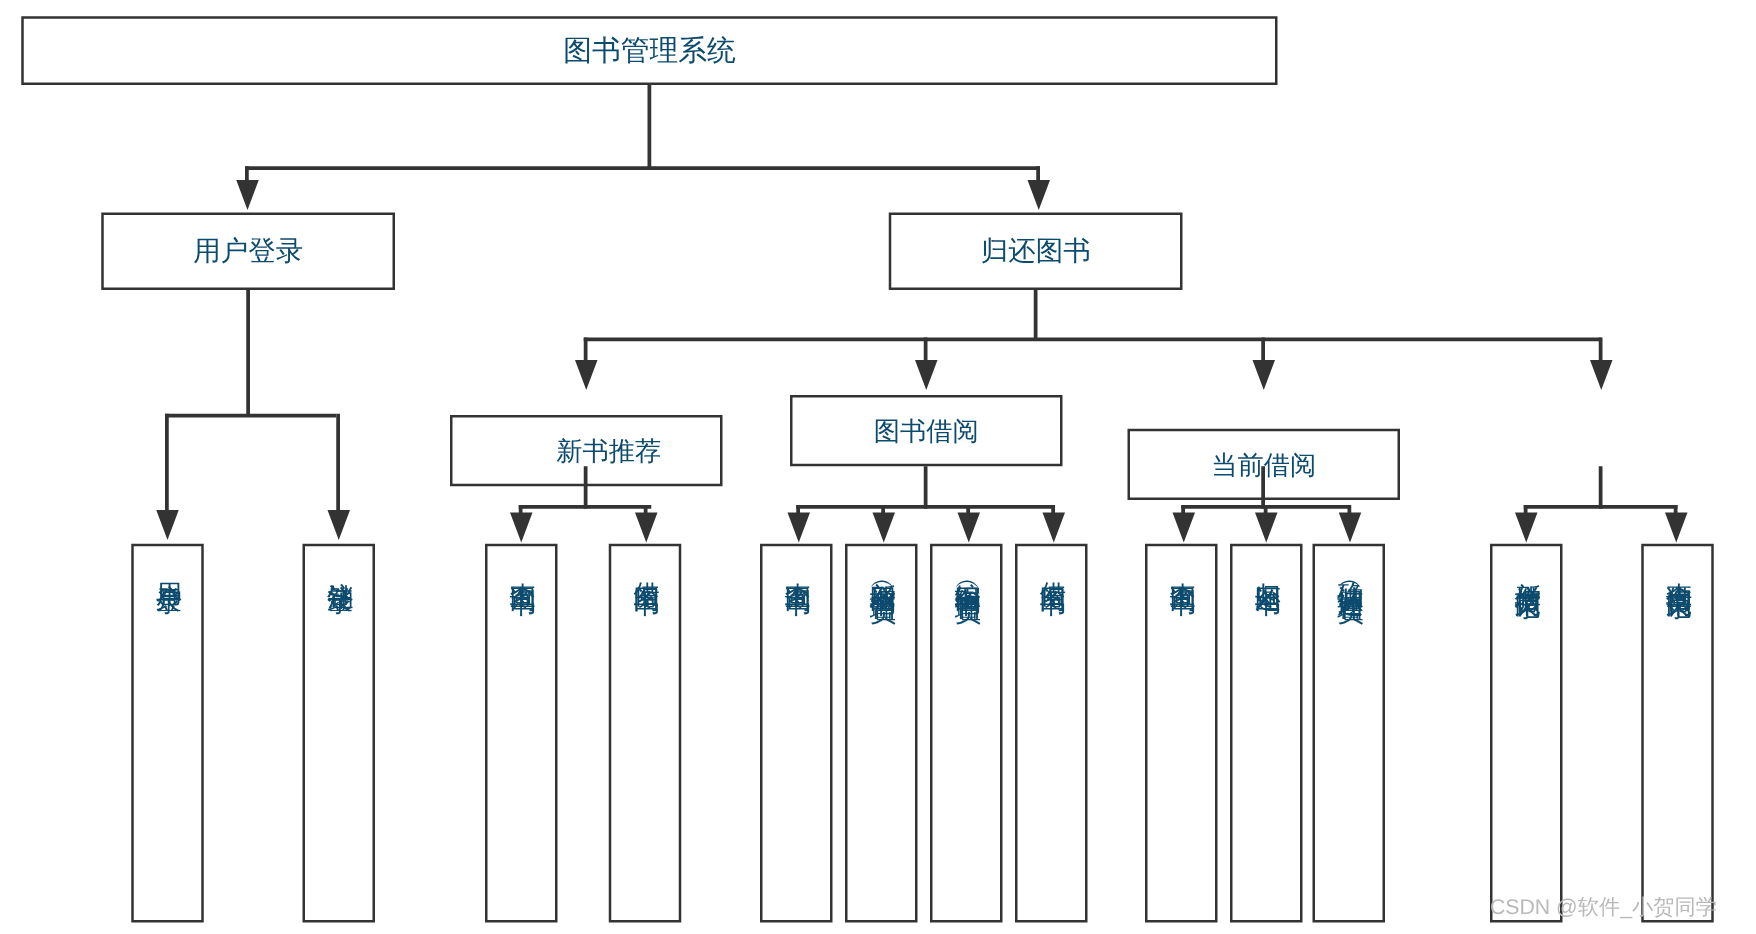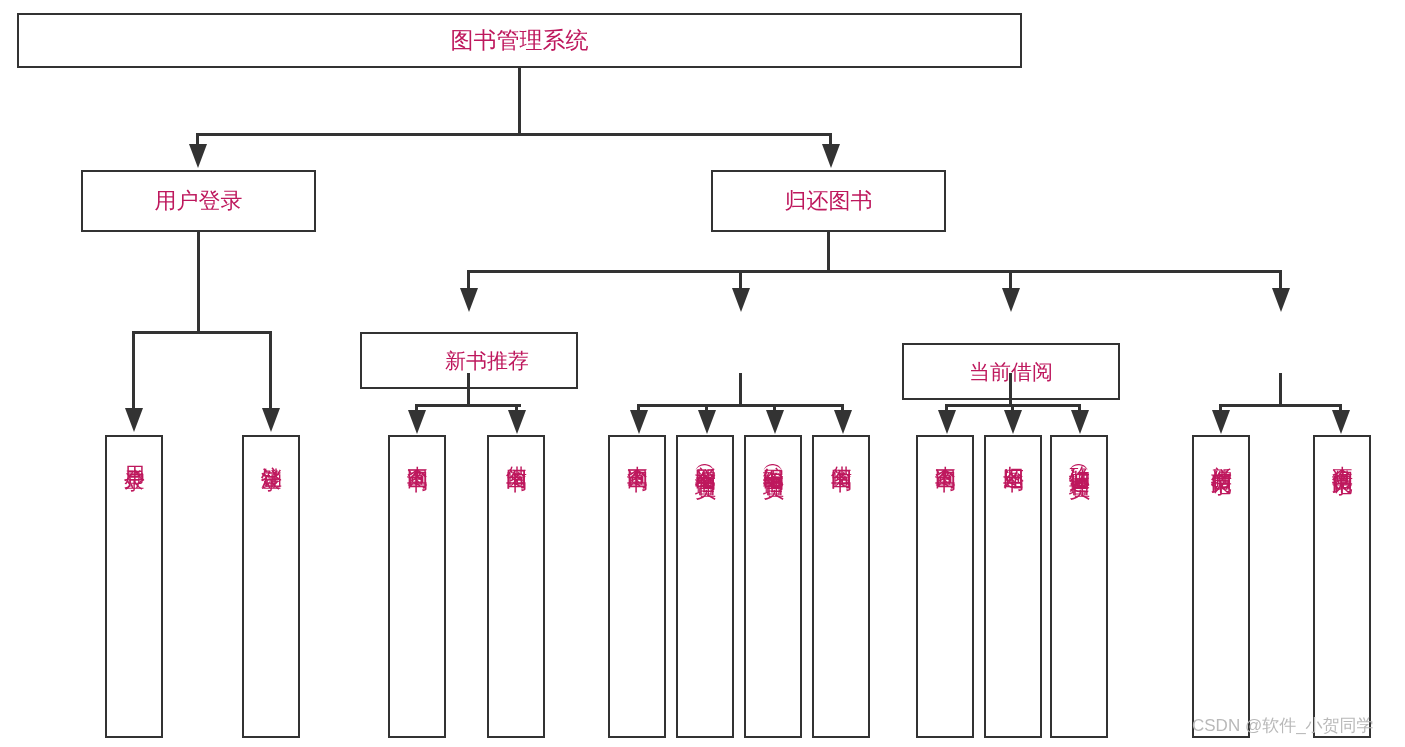--- a/index.html
+++ b/index.html
@@ -20,21 +20,21 @@
 
   
   .node {
     position: absolute;
     box-sizing: border-box;
     border: 2px solid #333333;
     background: #ffffff;
     display: flex;
     align-items: center;
     justify-content: center;
-    color: #be185d;
+    color: #0c4a6e;
     text-align: center;
   }
   .node.root {
     font-size: 23px;
   }
   .node.lvl2 {
     font-size: 22px;
   }
   .node.lvl3 {
     font-size: 21px;
@@ -119,20 +119,23 @@
   <div class="vline" style="left:739px; top:270px; height:22px;"></div>
   <div class="arrow" style="left:732px; top:288px;"></div>
   <div class="vline" style="left:1009px; top:270px; height:22px;"></div>
   <div class="arrow" style="left:1002px; top:288px;"></div>
   <div class="vline" style="left:1279px; top:270px; height:22px;"></div>
   <div class="arrow" style="left:1272px; top:288px;"></div>
 
   <div class="node lvl3" style="left:360px; top:332px; width:218px; height:57px;padding-left:36px;">
     <span>新书推荐</span>
   </div>
+  <div class="node lvl3" style="left:632px; top:316px; width:218px; height:57px;">
+    <span>图书借阅</span>
+  </div>
   <div class="node lvl3" style="left:902px; top:316px; width:218px; height:57px;margin-top:27px;">
     <span>当前借阅</span>
   </div>
 
   <div class="vline" style="left:467px; top:373px; height:34px;"></div>
   <div class="hline" style="left:415px; top:404px; width:106px;"></div>
   <div class="vline" style="left:415px; top:404px; height:8px;"></div>
   <div class="arrow" style="left:408px; top:410px;"></div>
   <div class="vline" style="left:515px; top:404px; height:8px;"></div>
   <div class="arrow" style="left:508px; top:410px;"></div>

